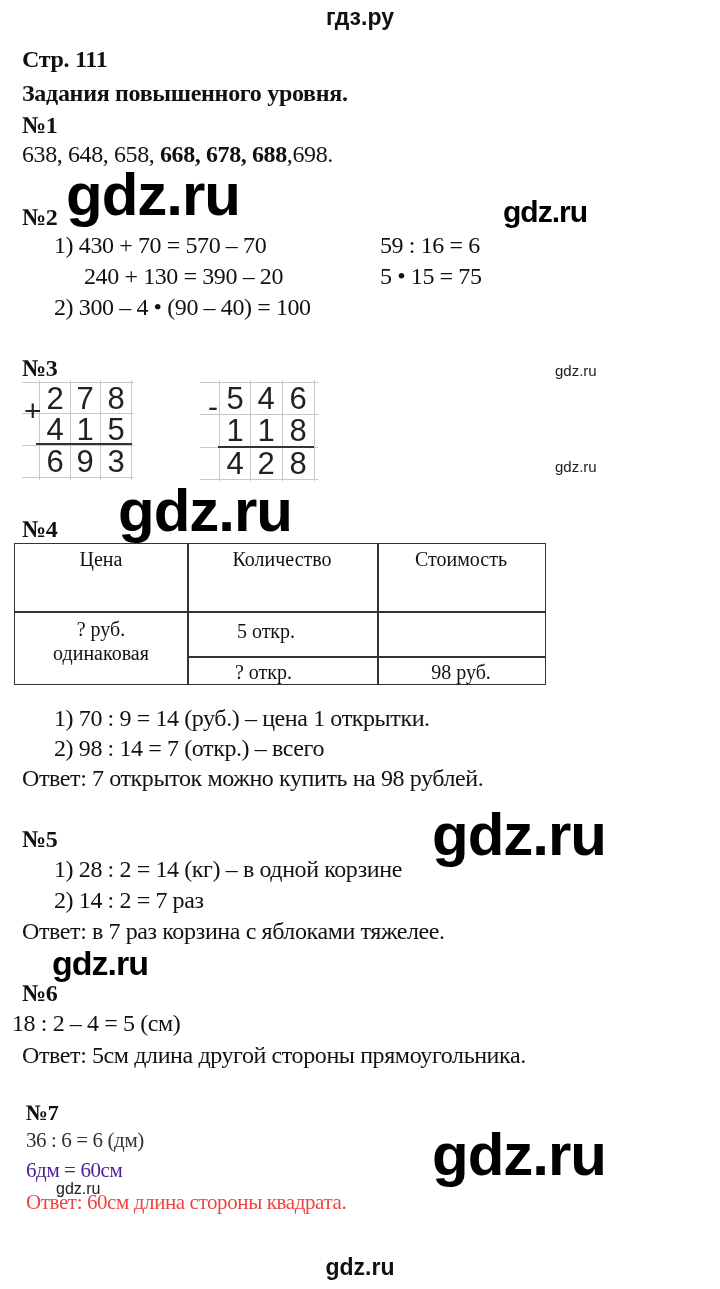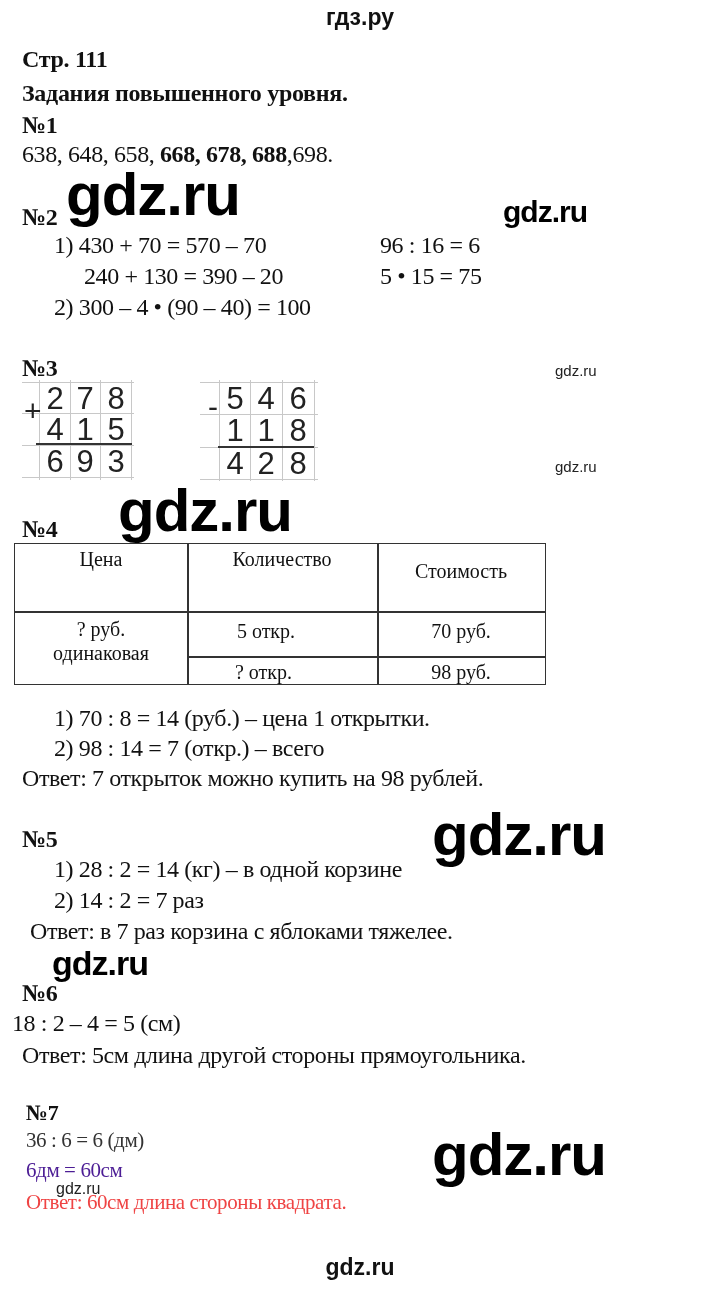--- a/index.html
+++ b/index.html
@@ -41,21 +41,21 @@
 
 <div class="abs serif h" style="left:22px; top:112px;">№1</div>
 <div class="abs serif t" style="left:22px; top:141px;"><span>638, 648, 658, </span><b>668, 678, 688</b><span>,698.</span></div>
 
 <div class="abs sans wm wm-xl" style="left:66px; top:160px;">gdz.ru</div>
 <div class="abs serif h" style="left:22px; top:204px;">№2</div>
 <div class="abs sans wm wm-md" style="left:503px; top:195px;">gdz.ru</div>
 <div class="abs serif t" style="left:54px; top:232px;">1) 430 + 70 = 570 – 70</div>
 <div class="abs serif t" style="left:84px; top:263px;">240 + 130 = 390 – 20</div>
 <div class="abs serif t" style="left:54px; top:294px;">2) 300 – 4 • (90 – 40) = 100</div>
-<div class="abs serif t" style="left:380px; top:232px;">96 : 16 = 6</div>
+<div class="abs serif t" style="left:380px; top:232px;">59 : 16 = 6</div>
 <div class="abs serif t" style="left:380px; top:263px;">5 • 15 = 75</div>
 
 <div class="abs serif h" style="left:22px; top:355px;">№3</div>
 <div class="abs sans wm wm-small-std" style="left:555px; top:362px;">gdz.ru</div>
 <div class="abs sans wm wm-small-std" style="left:555px; top:458px;">gdz.ru</div>
 
 <div class="col-grid" style="left:22px; top:382px; width:115px; height:100px;">
   <div class="hline" style="left:0; top:0; width:112px;"></div>
   <div class="hline" style="left:0; top:31px; width:112px;"></div>
   <div class="hline" style="left:0; top:63px; width:112px;"></div>
@@ -103,40 +103,39 @@
 <div class="abs serif h" style="left:22px; top:516px;">№4</div>
 
 <div class="tbl">
   <div class="vl" style="left:172px;"></div>
   <div class="vl" style="left:362px;"></div>
   <div class="hl" style="left:0; right:0; top:67px;"></div>
   <div class="hl" style="left:172px; right:0; top:112px;"></div>
 
   <div class="c" style="left:0; width:172px; top:4px;">Цена</div>
   <div class="c" style="left:172px; width:190px; top:4px;">Количество</div>
-  <div class="c" style="left:362px; width:168px; top:16px;">Стоимость</div>
+  <div class="c" style="left:362px; width:168px; top:4px;">Стоимость</div>
 
   <div class="c" style="left:0; width:172px; top:74px;">? руб.</div>
   <div class="c" style="left:0; width:172px; top:98px;">одинаковая</div>
 
   <div class="c" style="left:172px; width:158px; top:76px;">5 откр.</div>
-  <div class="c" style="left:362px; width:168px; top:76px;">70 руб.</div>
   <div class="c" style="left:172px; width:153px; top:117px;">? откр.</div>
   <div class="c" style="left:362px; width:168px; top:117px;">98 руб.</div>
 </div>
 
-<div class="abs serif t" style="left:54px; top:705px;">1) 70 : 8 = 14 (руб.) – цена 1 открытки.</div>
+<div class="abs serif t" style="left:54px; top:705px;">1) 70 : 9 = 14 (руб.) – цена 1 открытки.</div>
 <div class="abs serif t" style="left:54px; top:735px;">2) 98 : 14 = 7 (откр.) – всего</div>
 <div class="abs serif t" style="left:22px; top:765px;">Ответ: 7 открыток можно купить на 98 рублей.</div>
 
 <div class="abs sans wm wm-xl" style="left:432px; top:800px;">gdz.ru</div>
 <div class="abs serif h" style="left:22px; top:826px;">№5</div>
 <div class="abs serif t" style="left:54px; top:856px;">1) 28 : 2 = 14 (кг) – в одной корзине</div>
 <div class="abs serif t" style="left:54px; top:887px;">2) 14 : 2 = 7 раз</div>
-<div class="abs serif t" style="left:22px; top:918px;margin-left:8px;">Ответ: в 7 раз корзина с яблоками тяжелее.</div>
+<div class="abs serif t" style="left:22px; top:918px;">Ответ: в 7 раз корзина с яблоками тяжелее.</div>
 
 <div class="abs sans wm" style="left:52px; top:944px; font-size:34px;">gdz.ru</div>
 <div class="abs serif h" style="left:22px; top:980px;">№6</div>
 <div class="abs serif t" style="left:12px; top:1010px;">18 : 2 – 4 = 5 (см)</div>
 <div class="abs serif t" style="left:22px; top:1042px;">Ответ: 5см длина другой стороны прямоугольника.</div>
 
 <div class="abs serif h" style="left:26px; top:1100px; font-size:22px;">№7</div>
 <div class="abs serif t" style="left:26px; top:1128px; font-size:21px; color:#333;">36 : 6 = 6 (дм)</div>
 <div class="abs serif t" style="left:26px; top:1158px; font-size:21px; color:#4c1d95;">6дм = 60см</div>
 <div class="abs sans wm-sm abs" style="left:56px; top:1180px; font-size:16px;">gdz.ru</div>

